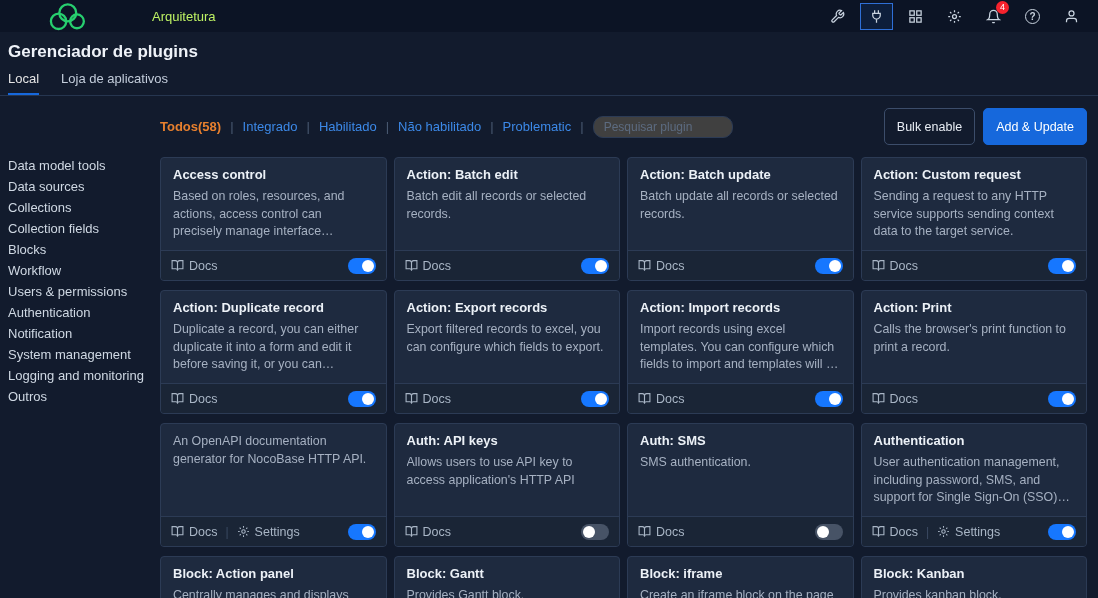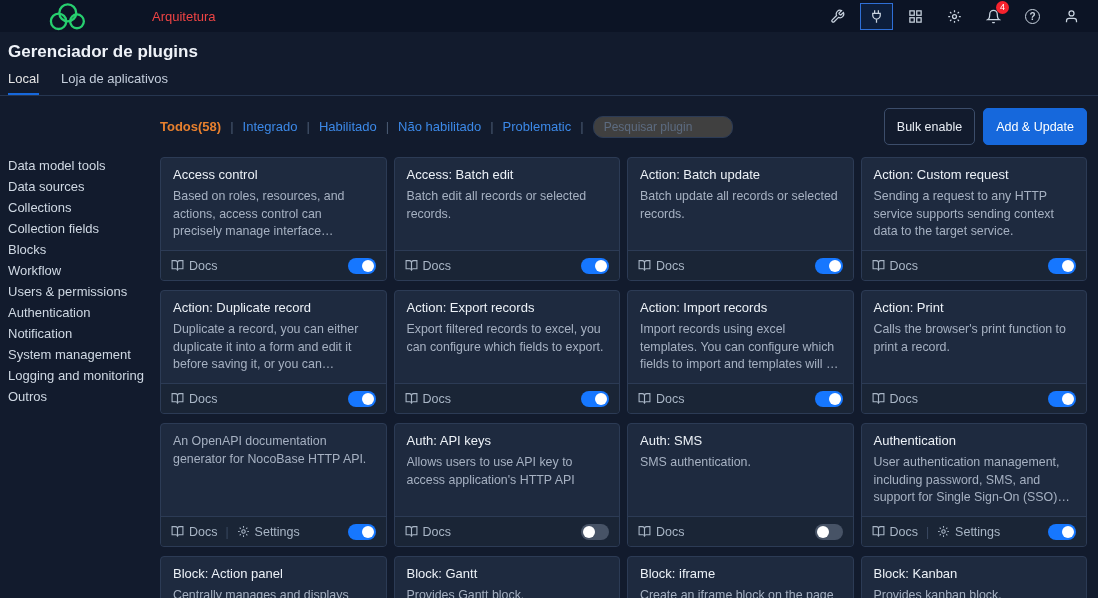--- a/index.html
+++ b/index.html
@@ -8,21 +8,21 @@
     font-family:"Liberation Sans", sans-serif;
     background:#121b2d;
     color:#e8edf4;
   }
   
   .app-header {
     height:32px; background:#0c1425; display:flex; align-items:center;
     padding:0 10px 0 44px;
   }
   .logo { display:inline-flex; align-items:center; margin-top:2px; cursor:pointer; }
-  .app-title { margin-left:62px; font-size:13px; color:#ef4444; cursor:pointer; }
+  .app-title { margin-left:62px; font-size:13px; color:#bef264; cursor:pointer; }
   .header-icons { margin-left:auto; display:flex; align-items:center; gap:6px; }
   .hicon {
     position:relative; display:inline-flex; align-items:center; justify-content:center;
     padding:5px 8px; color:#c9d3df; cursor:pointer; border:1px solid transparent;
   }
   .hicon svg { display:block; }
   .hicon.active { border:1px solid #2f6fd6; background:rgba(22,104,220,0.12); }
   .badge {
     position:absolute; top:-3px; right:0px; background:#f5222d; color:#fff;
     min-width:13px; height:13px; line-height:13px; font-size:9px; text-align:center;
@@ -71,21 +71,21 @@
   
   .grid {
     display:grid; grid-template-columns:repeat(4, 1fr);
     grid-auto-rows:124px; gap:9px 7px;
   }
   .card {
     background:#1e2a3f; border:1px solid #2c3b55; border-radius:4px;
     display:flex; flex-direction:column; overflow:hidden;
   }
   .card-body { padding:9px 12px 4px 12px; flex:1; overflow:hidden; }
-  .card-title { font-size:13px; font-weight:400; color:#ecf1f7; margin-bottom:6px; }
+  .card-title { font-size:13px; font-weight:700; color:#ecf1f7; margin-bottom:6px; }
   .card-desc {
     font-size:12.4px; color:#a6b1c2; line-height:1.42;
     display:-webkit-box; -webkit-line-clamp:3; -webkit-box-orient:vertical; overflow:hidden;
   }
   .card-footer {
     height:30px; flex:0 0 30px; background:#1a2536; border-top:1px solid #2c3b55;
     display:flex; align-items:center; padding:0 10px;
   }
   .foot-link {
     display:inline-flex; align-items:center; gap:5px; font-size:12.5px; color:#a9b6c6;
@@ -237,21 +237,21 @@
               </svg>
         <span>Docs</span>
       </a>
 
       <span class="switch on"></span>
     </div>
   </div>
 
   <div class="card">
     <div class="card-body">
-      <div class="card-title">Access: Batch edit</div>
+      <div class="card-title">Action: Batch edit</div>
       <div class="card-desc">Batch edit all records or selected records.</div>
     </div>
     <div class="card-footer">
       <a class="foot-link">
         <svg width="13" height="13" viewBox="0 0 24 24" fill="none" stroke="currentColor" stroke-width="2">
                 <path d="M2 3h6a4 4 0 0 1 4 4v14a3 3 0 0 0-3-3H2z"></path>
                 <path d="M22 3h-6a4 4 0 0 0-4 4v14a3 3 0 0 1 3-3h7z"></path>
               </svg>
         <span>Docs</span>
       </a>

